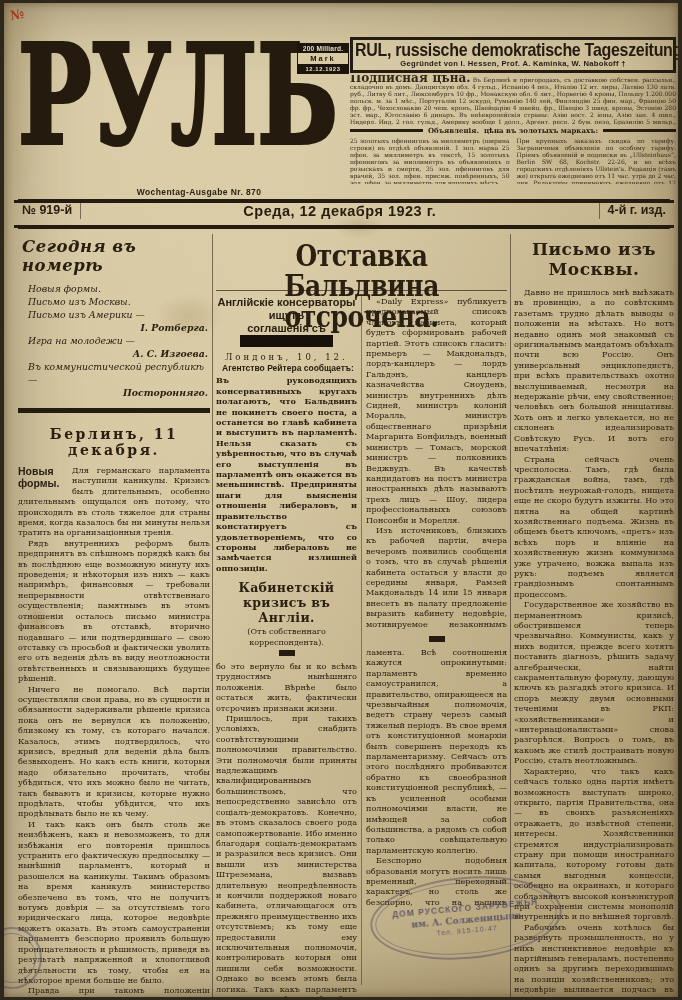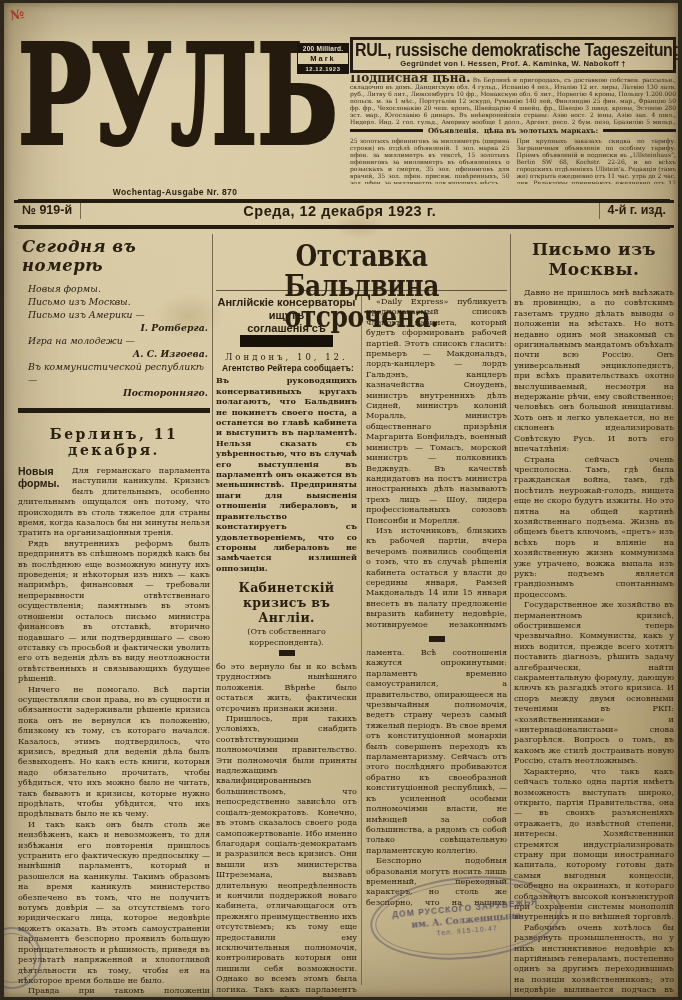--- a/index.html
+++ b/index.html
@@ -16,21 +16,21 @@
   .ink{color:#261d0f;}
   
   .no-mark{position:absolute;left:6px;top:4px;font:bold 13px "DejaVu Serif",serif;color:#a43b27;transform:rotate(-10deg);}
   .masthead-svg{position:absolute;left:16px;top:20px;}
   .badge{position:absolute;left:293px;top:40px;width:50px;background:#1b150d;padding:2px 1px;text-align:center;}
   .badge .b1{font:bold 6.6px "Liberation Sans",sans-serif;color:#e9dec2;letter-spacing:.2px;}
   .badge .b2{background:#d8cba4;color:#1b150d;font:bold 7.5px "Liberation Sans",sans-serif;letter-spacing:2px;margin:1px 0;padding:1px 0;}
   .badge .b3{font:bold 5.8px "Liberation Sans",sans-serif;color:#e9dec2;letter-spacing:.6px;padding-top:1px;}
   .mast-sub{position:absolute;left:18px;top:166px;width:322px;text-align:center;
     font:bold 12px "Liberation Sans",sans-serif;letter-spacing:2.4px;color:#241c10;white-space:nowrap;}
-  .mast-ed{position:absolute;left:10px;top:184px;width:322px;text-align:center;
+  .mast-ed{position:absolute;left:34px;top:184px;width:322px;text-align:center;
     font:bold 8.5px "Liberation Sans",sans-serif;letter-spacing:.4px;color:#2a2213;}
   .rh{position:absolute;left:346px;top:34px;width:326px;color:#241c10;}
   .rh-box{border:3px solid #241c10;padding:1px 2px 2px;background:rgba(222,210,178,.25);}
   .rh-title{font:bold 16px/17px "Liberation Sans",sans-serif;text-align:center;letter-spacing:-.3px;transform:scaleY(1.12);transform-origin:center;white-space:nowrap;}
   .rh-found{font:bold 7.6px "Liberation Sans",sans-serif;text-align:center;margin-top:1px;letter-spacing:.3px;}
   .rh-sub{margin-top:2px;font-size:6px;line-height:7px;text-align:justify;height:50px;overflow:hidden;color:#33291a;}
   .rh-sub b{font-size:12px;}
   .rh-adhead{display:flex;align-items:center;gap:5px;margin-top:1px;}
   .rh-adhead .ln{flex:1;height:3px;background:#241c10;}
   .rh-adhead span{font:bold 7px "DejaVu Serif",serif;white-space:nowrap;}

